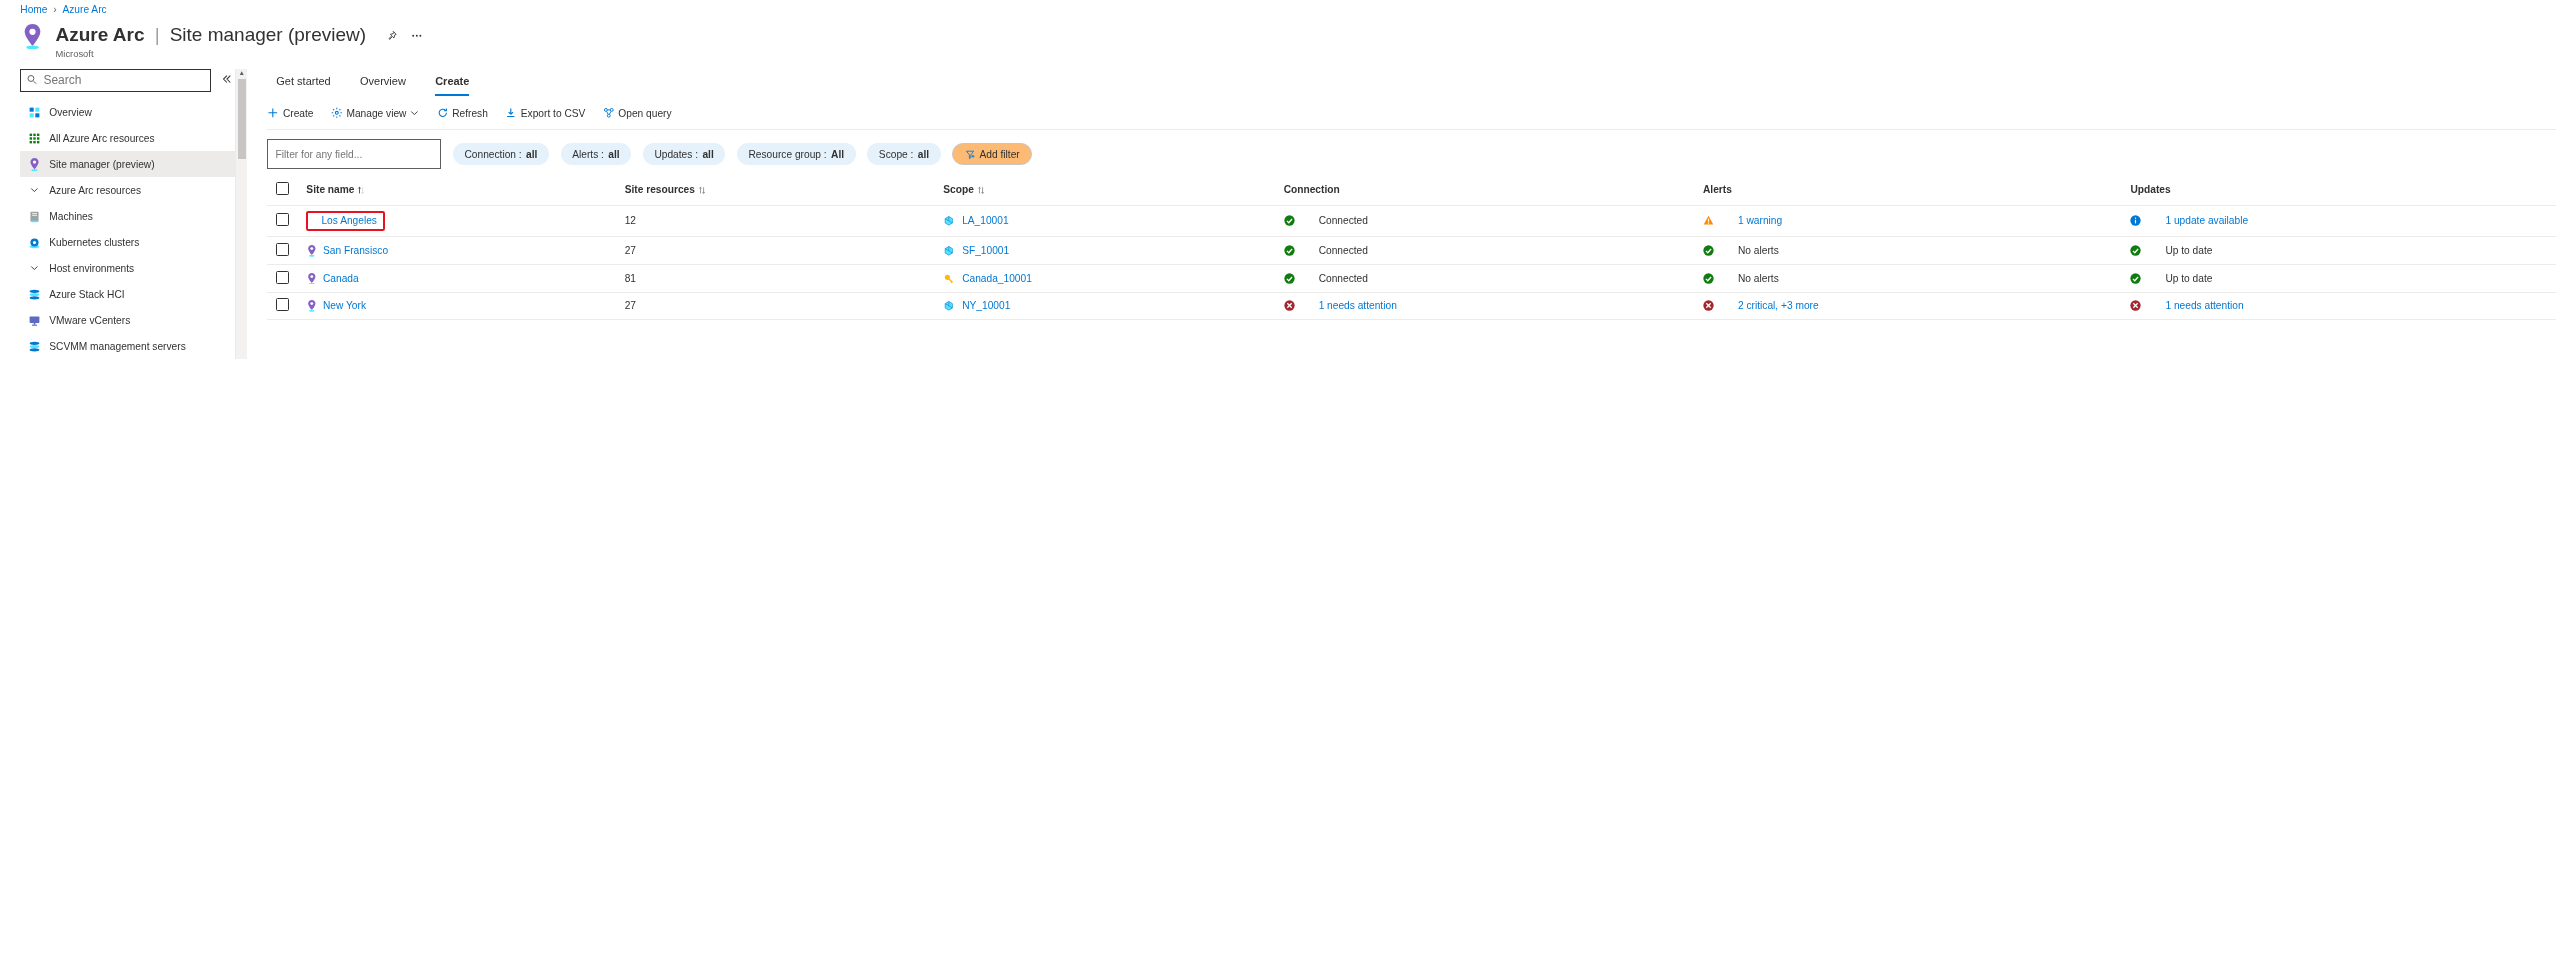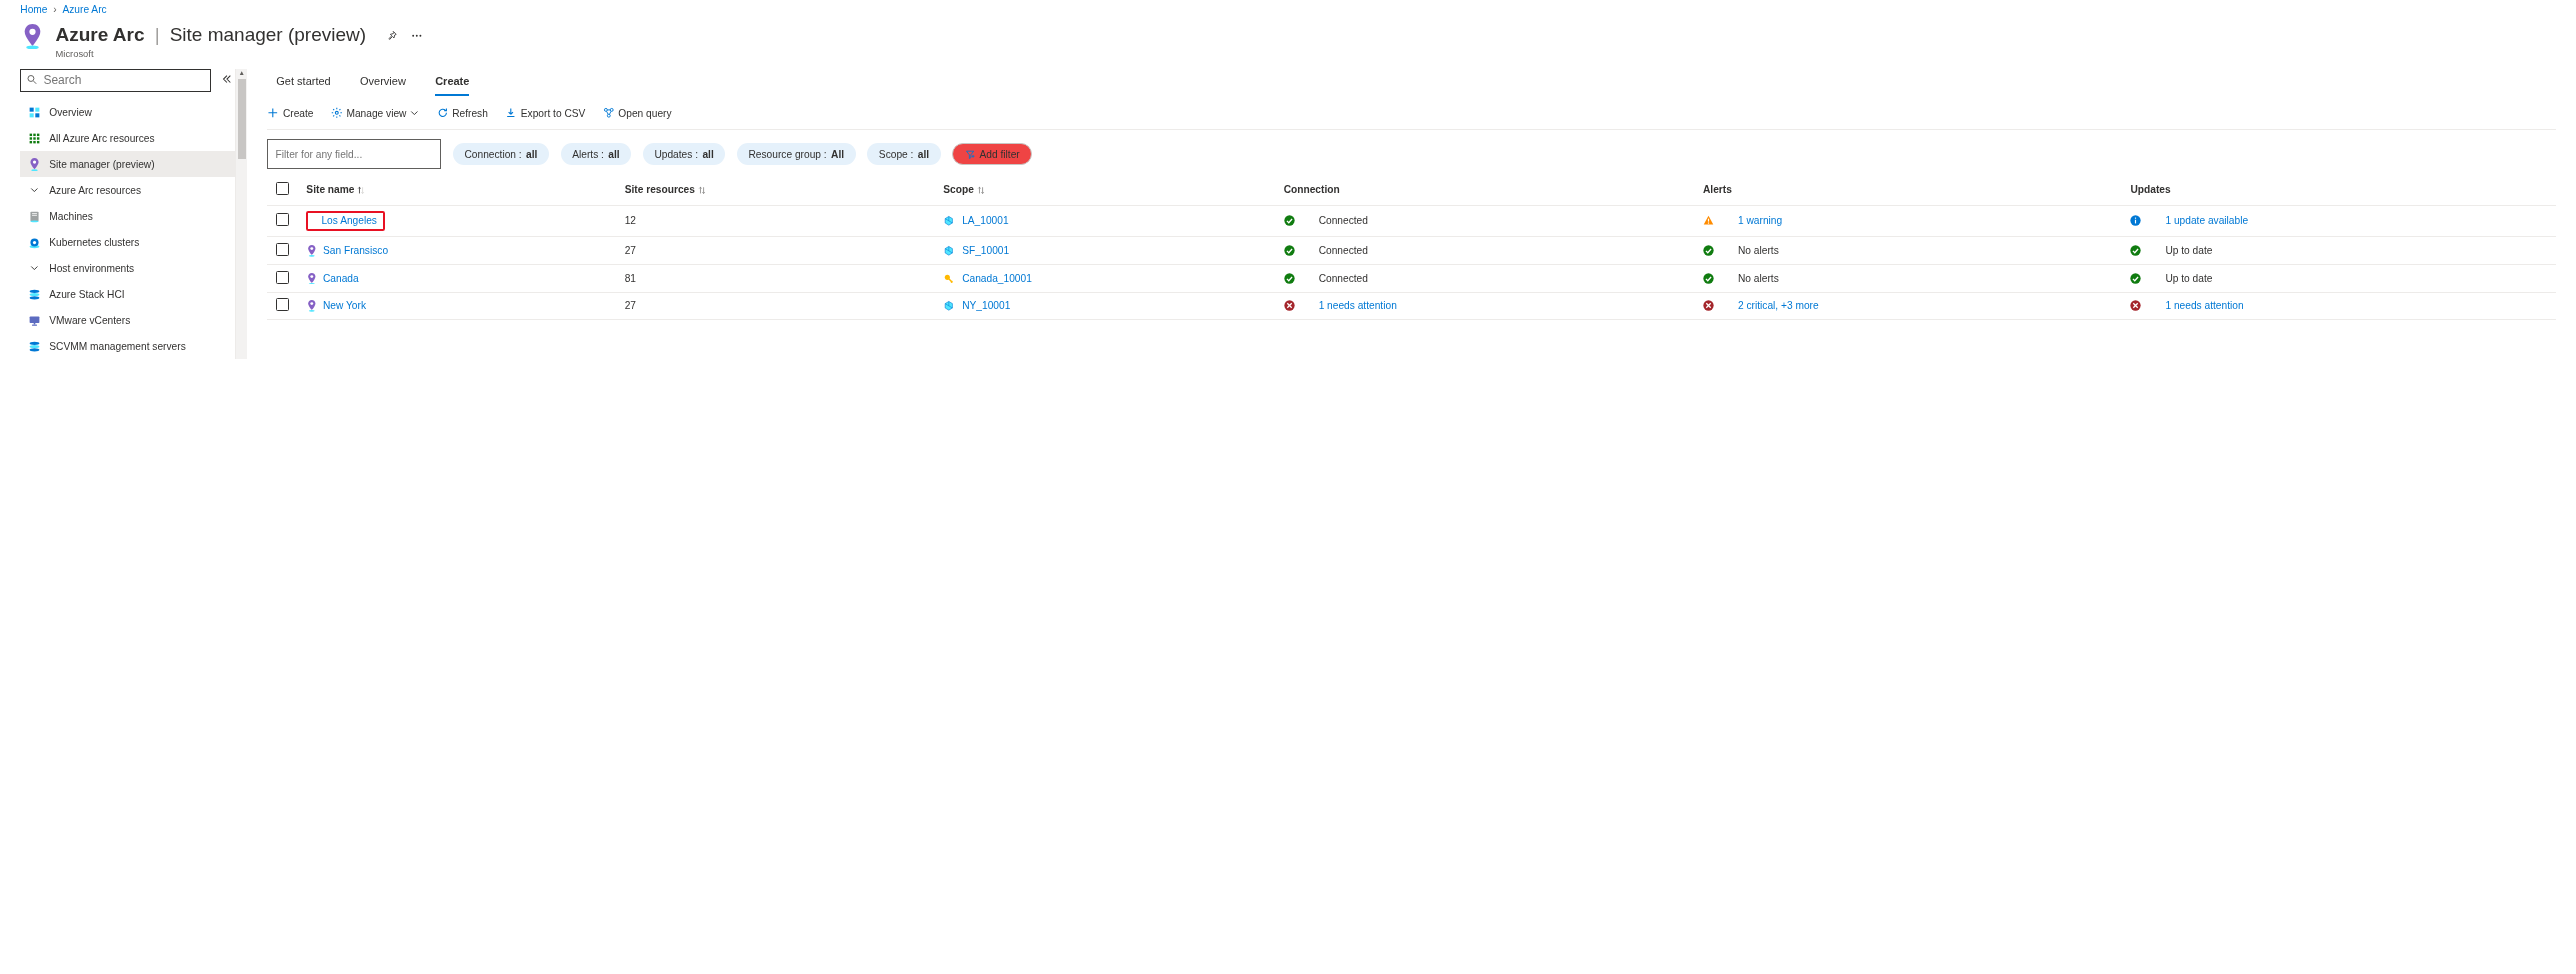--- a/index.html
+++ b/index.html
@@ -60,21 +60,21 @@
   .tool-btn { display: flex; align-items: center; gap: 4px; color: #323130; cursor: pointer; font-size: 10.2px; }
   .tool-btn .icon svg { width: 11.6px; height: 11.6px; }
   .tool-btn .blue svg * { stroke: #0078d4; fill: #0078d4; }
   .tool-btn .chev svg { width: 8.7px; height: 8.7px; }
 
   
   .filter-row { display: flex; align-items: center; gap: 11.6px; padding: 8.7px 0 5.8px; flex-wrap: wrap; }
   .filter-input { border: 0.7px solid #605e5c; height: 30px; width: 174px; padding: 0 7.3px; font-size: 10.2px; outline: none; }
   .pill { background: #e5f1fb; color: #323130; height: 22px; padding: 0 11.6px; border-radius: 11px; display: flex; align-items: center; gap: 4.4px; font-size: 10.2px; cursor: pointer; }
   .pill .val { font-weight: 600; }
-  .pill.add { background: #ef4444; border: 0.7px solid #c8c6c4; }
+  .pill.add { background: #fdba74; border: 0.7px solid #c8c6c4; }
   .pill.add svg { width: 10.2px; height: 10.2px; }
 
   .records-text { font-size: 10.2px; color: #323130; padding: 5.8px 0 8.7px; }
 
   
   table.data { width: 100%; border-collapse: collapse; }
   table.data th { text-align: left; font-weight: 600; font-size: 10.2px; padding: 7.3px 8.7px; border-bottom: 0.7px solid #edebe9; white-space: nowrap; }
   table.data th .sort svg { width: 8.7px; height: 8.7px; vertical-align: middle; margin-left: 2.9px; }
   table.data td { padding: 5.8px 8.7px; border-bottom: 0.7px solid #edebe9; font-size: 10.2px; vertical-align: middle; white-space: nowrap; }
   .chk { width: 13px; height: 13px; border: 1.1px solid #323130; border-radius: 1.5px; display: inline-block; cursor: pointer; }

